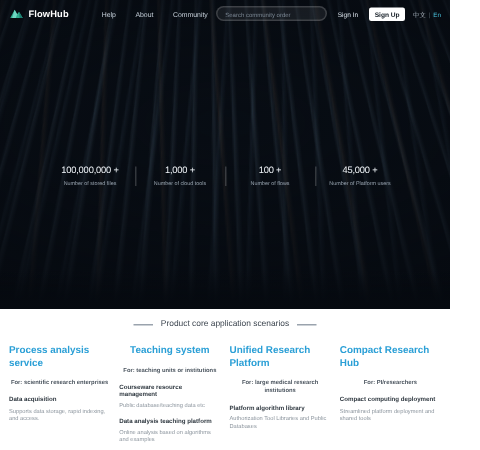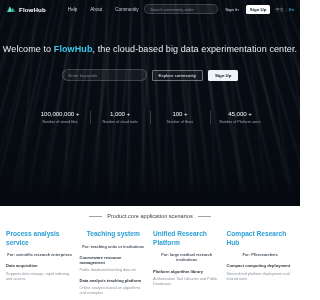--- a/index.html
+++ b/index.html
@@ -224,33 +224,20 @@
         <span class="btn-signin">Sign In</span>
         <span class="btn-signup-hdr">Sign Up</span>
         <span class="lang">
           <span>中文</span>
           <span class="sep">|</span>
           <span class="en">En</span>
         </span>
       </div>
     </div>
 
-    <div class="hero-content">
-      <div class="headline">
-        <span>Welcome to </span><span class="brandword">FlowHub</span><span>, the cloud-based big data experimentation center.</span>
-      </div>
-
-      <div class="cta-row">
-        <div class="cta-search">
-          <span class="cta-search-ph">Enter keywords</span>
-        </div>
-        <div class="btn-explore">Explore community</div>
-        <div class="btn-signup-hero">Sign Up</div>
-      </div>
-    </div>
 
     <div class="stats">
       <div class="stat">
         <div class="stat-value">100,000,000 +</div>
         <div class="stat-label">Number of stored files</div>
       </div>
       <div class="stat">
         <div class="stat-value">1,000 +</div>
         <div class="stat-label">Number of cloud tools</div>
       </div>

